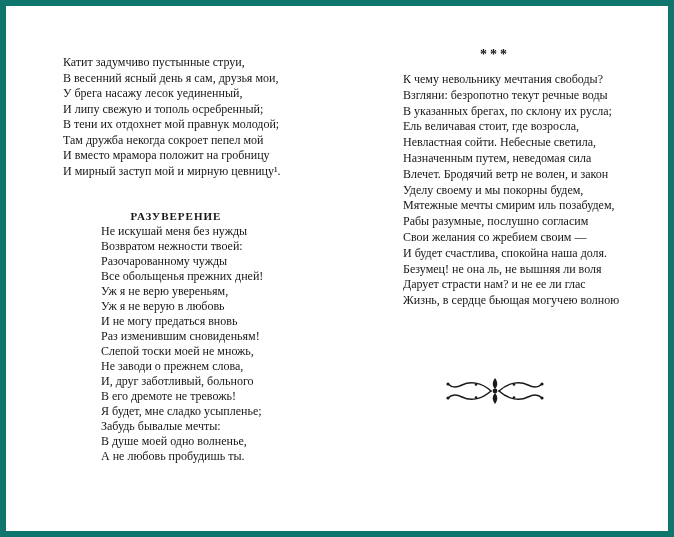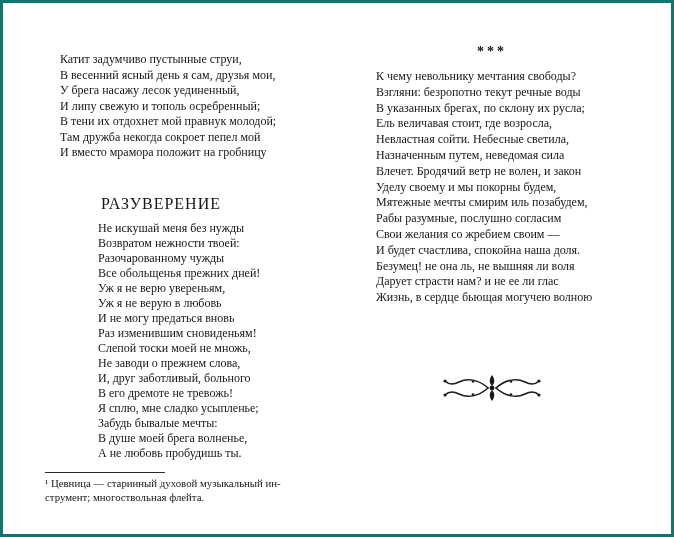--- a/index.html
+++ b/index.html
@@ -8,59 +8,59 @@
     height: 537px;
     background: #ffffff;
     position: relative;
     overflow: hidden;
     font-family: "Liberation Serif", "DejaVu Serif", serif;
     color: #161616;
   }
   .frame {
     position: absolute;
     inset: 0;
-    border: 3px solid #0f766e;
+    border: 6px solid #0f766e;
     box-sizing: border-box;
     background: #ffffff;
   }
   .page { position: absolute; top: 0; height: 537px; }
   .page.left  { left: 0;   width: 337px; }
   .page.right { left: 337px; width: 337px; }
 
   .line {
     white-space: nowrap;
     font-size: 12px;
     line-height: 15.5px;
   }
 
   
   .continuation { position: absolute; left: 57px; top: 49px; }
   .poem-title {
     position: absolute; left: 58px; top: 192px; width: 200px;
-    margin: 0; text-align: center;
-    font-size: 16px; font-weight: normal; letter-spacing: 1px;
+    margin: 12px; text-align: center;
+    font-size: 11px; font-weight: bold; letter-spacing: 1px;
   }
   .main-poem { position: absolute; left: 75px; top: 218px; margin-left: 20px; }
   .main-poem .line { line-height: 15px; }
 
   .footnote { position: absolute; left: 42px; top: 469px; width: 268px; }
   .footnote-rule { width: 120px; border-top: 1px solid #2a2a2a; margin-bottom: 4px; }
   .footnote-lines .line { font-size: 10.8px; line-height: 13.5px; }
 
   .page-number {
     position: absolute; left: 42px; top: 537px; width: 248px;
     text-align: center; font-size: 13px;
   }
 
   
   .poem-marker {
     position: absolute; left: 48px; top: 41px; width: 208px;
     text-align: center; font-size: 14px; font-weight: bold; letter-spacing: 3px;
   }
-  .right-poem { position: absolute; left: 36px; top: 66px; }
+  .right-poem { position: absolute; left: 60px; top: 66px; }
   .right-poem .line { line-height: 15.8px; }
 
   .ornament {
     position: absolute; left: 48px; top: 370px; width: 208px;
     text-align: center;
   }
 </style>
 </head>
 <body>
 
@@ -68,50 +68,44 @@
 
   <section class="page left">
     <div class="continuation">
         <div class="line">Катит задумчиво пустынные струи,</div>
         <div class="line">В весенний ясный день я сам, друзья мои,</div>
         <div class="line">У брега насажу лесок уединенный,</div>
         <div class="line">И липу свежую и тополь осребренный;</div>
         <div class="line">В тени их отдохнет мой правнук молодой;</div>
         <div class="line">Там дружба некогда сокроет пепел мой</div>
         <div class="line">И вместо мрамора положит на гробницу</div>
+        <div class="line">И мирный заступ мой и мирную цевницу¹.</div>
       </div>
 
     <h2 class="poem-title">РАЗУВЕРЕНИЕ</h2>
 
     <div class="main-poem">
         <div class="line">Не искушай меня без нужды</div>
         <div class="line">Возвратом нежности твоей:</div>
         <div class="line">Разочарованному чужды</div>
         <div class="line">Все обольщенья прежних дней!</div>
         <div class="line">Уж я не верю увереньям,</div>
         <div class="line">Уж я не верую в любовь</div>
         <div class="line">И не могу предаться вновь</div>
         <div class="line">Раз изменившим сновиденьям!</div>
         <div class="line">Слепой тоски моей не множь,</div>
         <div class="line">Не заводи о прежнем слова,</div>
         <div class="line">И, друг заботливый, больного</div>
         <div class="line">В его дремоте не тревожь!</div>
-        <div class="line">Я сплю, мне сладко усыпленье;</div>
+        <div class="line">Я будет, мне сладко усыпленье;</div>
         <div class="line">Забудь бывалые мечты:</div>
-        <div class="line">В душе моей брега волненье,</div>
+        <div class="line">В душе моей одно волненье,</div>
         <div class="line">А не любовь пробудишь ты.</div>
       </div>
 
-    <div class="footnote">
-      <div class="footnote-rule"></div>
-      <div class="footnote-lines">
-          <div class="line">¹ Цевница — старинный духовой музыкальный ин-</div>
-          <div class="line">струмент; многоствольная флейта.</div>
-        </div>
-    </div>
 
     <div class="page-number">138</div>
   </section>
 
   <section class="page right">
     <div class="poem-marker">***</div>
 
     <div class="right-poem">
         <div class="line">К чему невольнику мечтания свободы?</div>
         <div class="line">Взгляни: безропотно текут речные воды</div>

